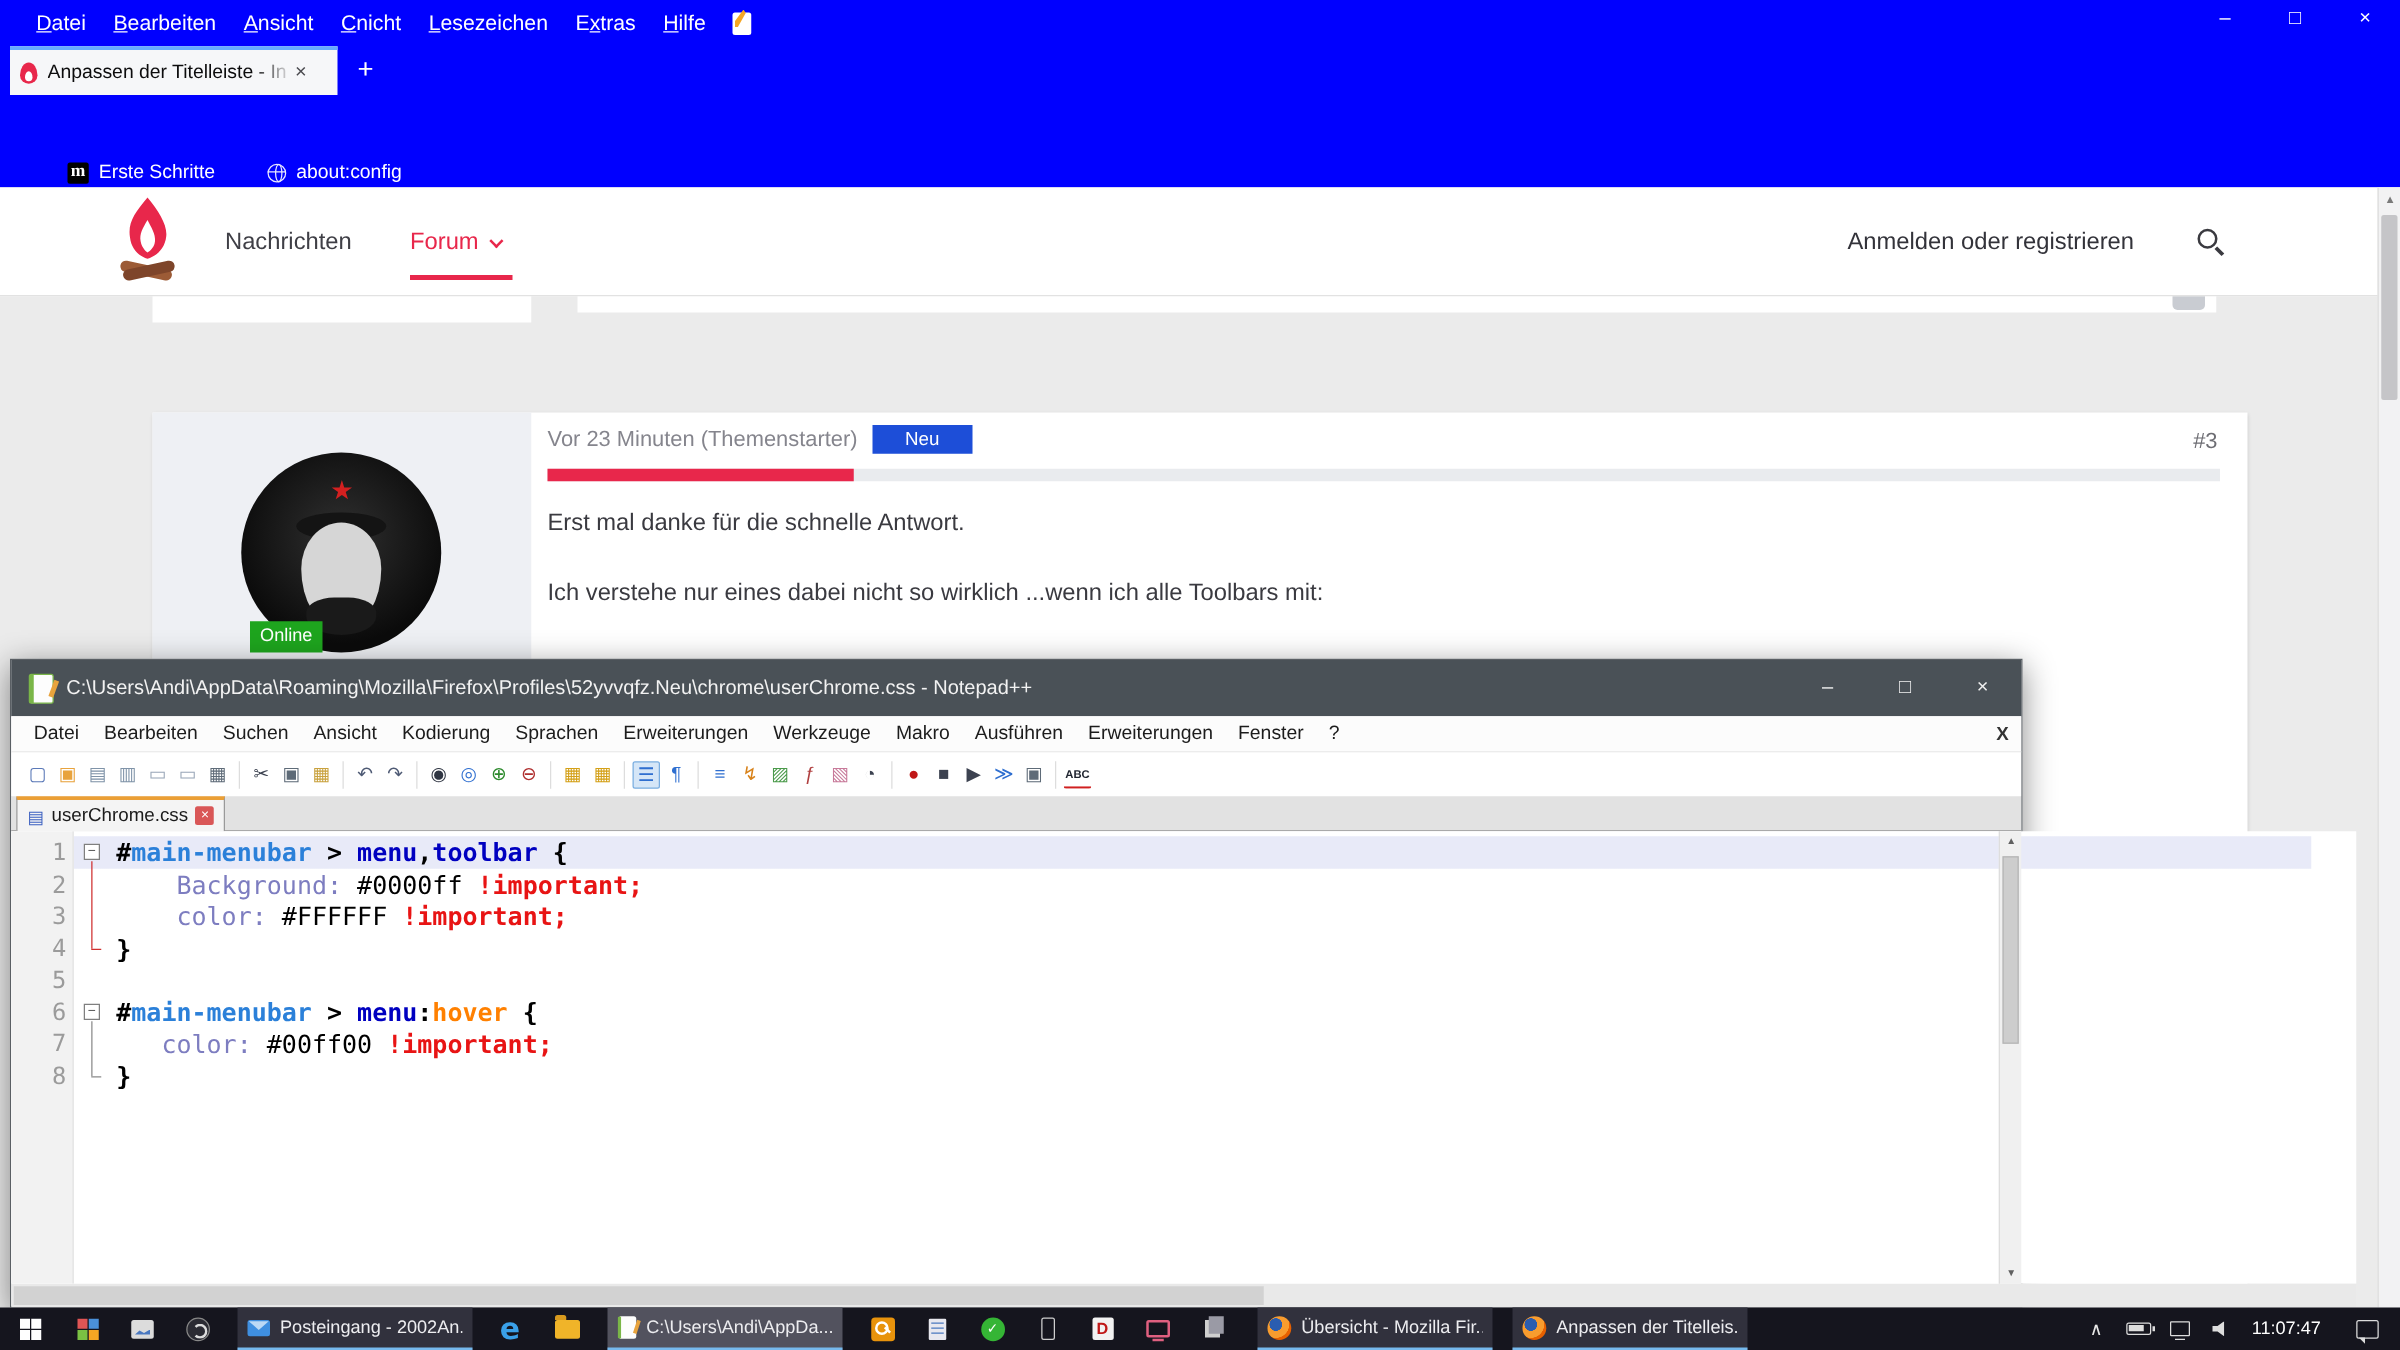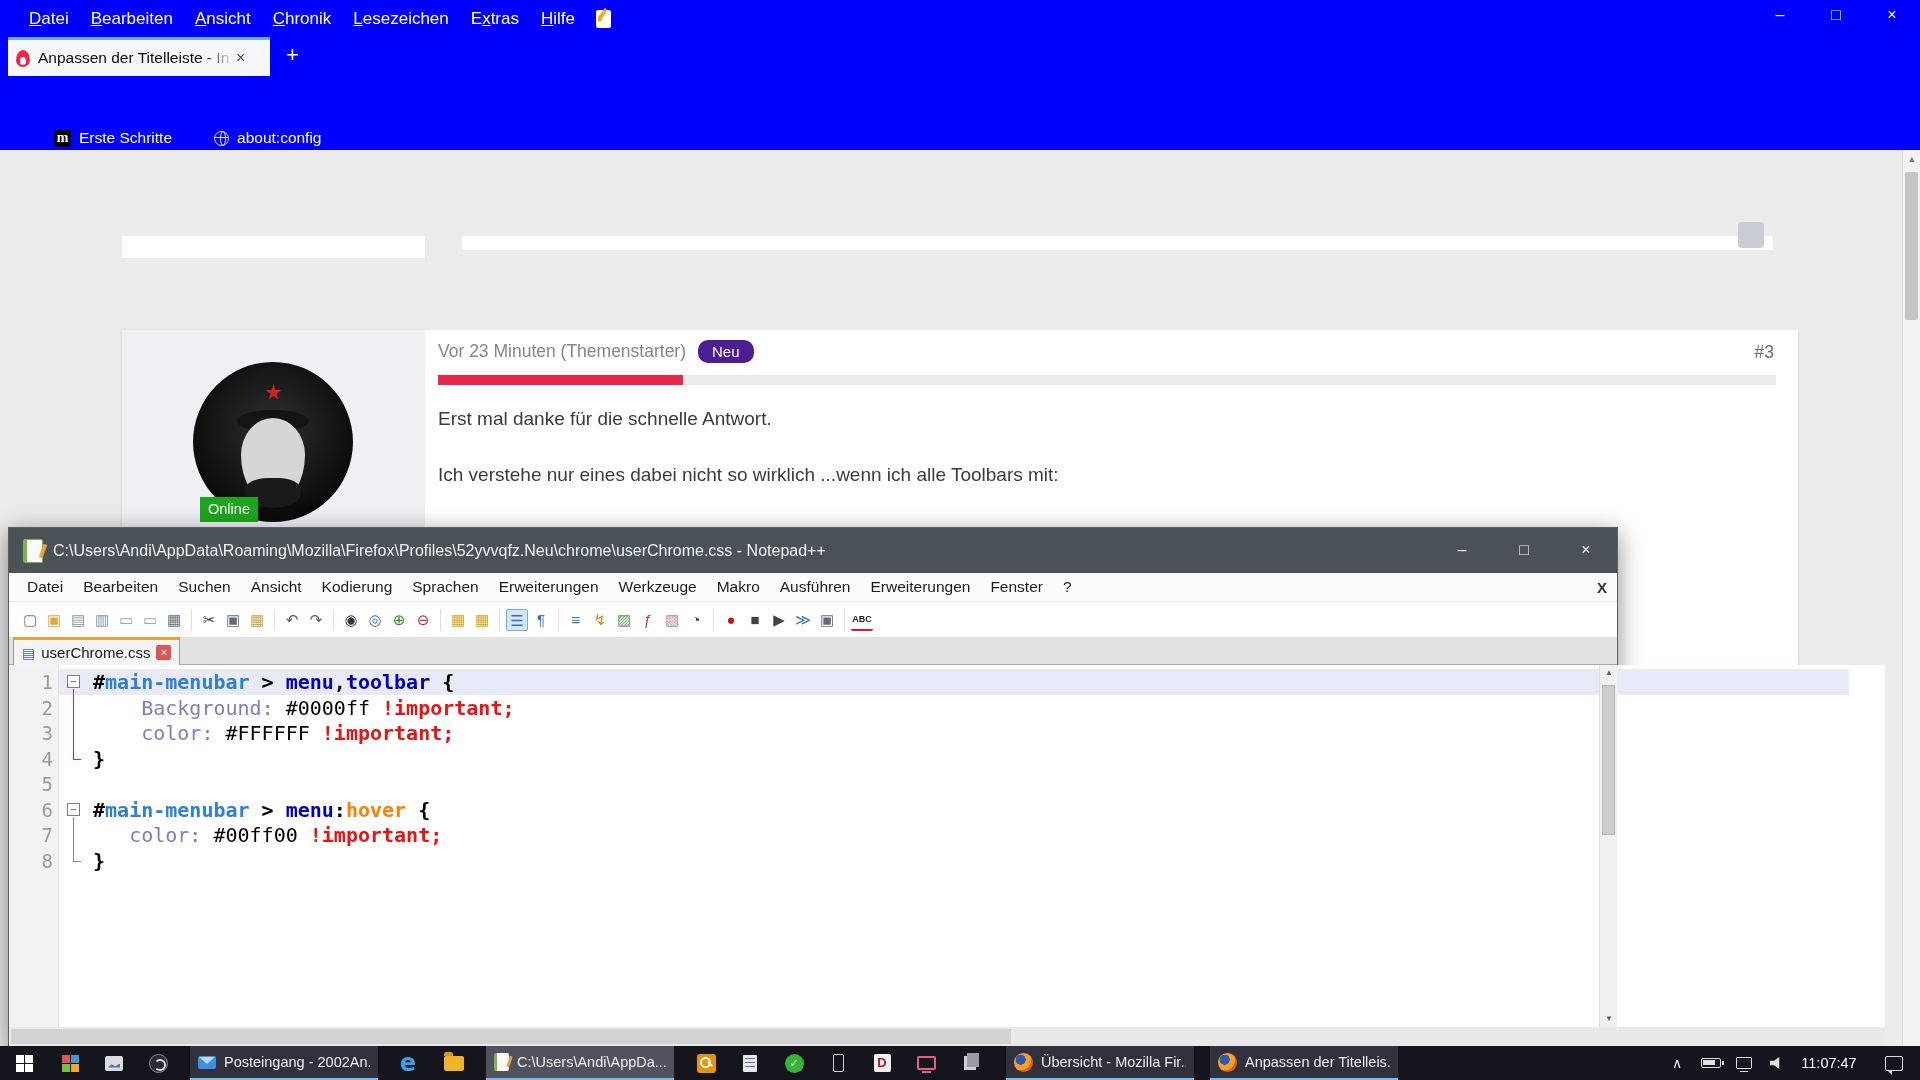--- a/index.html
+++ b/index.html
@@ -86,21 +86,21 @@
   .post-card{position:absolute;left:122px;top:180px;width:1676px;height:716px;background:#fff;box-shadow:0 1px 3px rgba(0,0,0,.12)}
   .av-cell{position:absolute;left:0;top:0;width:303px;height:716px;background:#eef0f4}
   .che{position:absolute;left:71px;top:32px;width:160px;height:160px;border-radius:50%;background:radial-gradient(circle at 50% 42%,#303030,#0b0b0b 70%);overflow:hidden}
   .che .star{position:absolute;left:72px;top:22px;width:17px;height:17px;background:#d42020;clip-path:polygon(50% 0%,61% 35%,98% 35%,68% 57%,79% 91%,50% 70%,21% 91%,32% 57%,2% 35%,39% 35%)}
   .che .face{position:absolute;left:48px;top:56px;width:64px;height:84px;background:#d6d6d6;border-radius:50% 50% 46% 46%/44% 44% 56% 56%}
   .che .brow{position:absolute;left:44px;top:48px;width:72px;height:22px;background:#141414;border-radius:50%}
   .che .beard{position:absolute;left:52px;top:116px;width:56px;height:30px;background:#1a1a1a;border-radius:40% 40% 50% 50%}
   .online-badge{position:absolute;left:78px;top:167px;min-width:58px;height:25px;background:#1ea51e;color:#fff;font-size:14.5px;text-align:center;line-height:25px;padding:0 6px}
   .post-meta{position:absolute;left:316px;top:10px;display:flex;align-items:center;gap:12px}
   .meta-text{font-size:17.5px;color:#85858d}
-  .neu-badge{background:#4c1d95;color:#fff;font-size:15px;border-radius:10px;padding:4px 14px;line-height:1}
+  .neu-badge{background:#1d4ed8;color:#fff;font-size:15px;border-radius:0;padding:4px 26px;line-height:1}
   .post-num{position:absolute;right:24px;top:12px;font-size:17.5px;color:#6d6d73}
   .redbar-track{position:absolute;left:316px;top:45px;width:1338px;height:10px;background:#e9ebee}
   .redbar-fill{width:245px;height:10px;background:#e8274b}
   .post-p{position:absolute;left:316px;font-size:19px;color:#3a3a40}
 
   .fx-scrollbar{position:absolute;left:1902px;top:150px;width:18px;height:896px;background:#f2f2f3;border-left:1px solid #dcdcdc;z-index:40}
   .fx-scroll-up{width:18px;height:18px;color:#7a7a7a;font-size:9px;text-align:center;line-height:18px}
   .fx-thumb{position:absolute;left:2px;top:22px;width:13px;height:148px;background:#c5c5c8;border-radius:2px}
 
   
@@ -194,21 +194,21 @@
 </style>
 </head>
 <body>
 
 <div id="fx-chrome">
 
   <div class="fx-menubar">
     <span class="fx-mi"><span class="p"></span><span class="k">D</span><span>atei</span></span>
     <span class="fx-mi"><span></span><span class="k">B</span><span>earbeiten</span></span>
     <span class="fx-mi"><span></span><span class="k">A</span><span>nsicht</span></span>
-    <span class="fx-mi"><span></span><span class="k">C</span><span>hronik</span></span>
+    <span class="fx-mi"><span></span><span class="k">C</span><span>nicht</span></span>
     <span class="fx-mi"><span></span><span class="k">L</span><span>esezeichen</span></span>
     <span class="fx-mi"><span>E</span><span class="k">x</span><span>tras</span></span>
     <span class="fx-mi"><span></span><span class="k">H</span><span>ilfe</span></span>
     <span class="note-icon"></span>
   </div>
   <div class="fx-winctl">
     <span>–</span>
     <span>□</span>
     <span>×</span>
   </div>
@@ -276,20 +276,33 @@
     <span>about:config</span>
   </div>
 </div>
 
 <div id="page">
 
   <div class="sliver" style="left:122px;top:86px;width:303px;height:22px"></div>
   <div class="sliver" style="left:462px;top:86px;width:1311px;height:14px"></div>
   <div class="mini-av"></div>
 
+  <div class="site-header">
+    <svg width="48" height="76" viewBox="0 0 48 76" style="position:absolute;left:94px;top:6px">
+      <path d="M24 2 C14 14 8 22 10 34 C11 43 17 49 24 51 C31 49 38 43 39 33 C40 24 33 13 24 2 Z" fill="#e8274b"></path>
+      <path d="M24 20 C20 27 17.5 31 18.5 37 C19.5 43 24 46 24 46 C24 46 29.5 43 30 37 C30.5 31 27 26 24 20 Z" fill="#fff"></path>
+      <rect x="2" y="56" width="42" height="9" rx="4.5" fill="#9c5b36" transform="rotate(12 23 60)"></rect>
+      <rect x="4" y="56" width="42" height="9" rx="4.5" fill="#7e452a" transform="rotate(-12 25 60)"></rect>
+    </svg>
+    <span class="site-nav-item" style="left:180px">Nachrichten</span>
+    <span class="site-nav-item forum-red" style="left:328px"><span>Forum</span><span class="chev"></span></span>
+    <span class="forum-underline"></span>
+    <span class="site-nav-item" style="left:1478px;color:#33333a">Anmelden oder registrieren</span>
+    <span class="hdr-mag"></span>
+  </div>
 
   <div class="post-card">
     <div class="av-cell">
       <div class="che">
         <span class="brow"></span>
           <span class="face"></span>
           <span class="beard"></span>
           <span class="star"></span>
       </div>
       <span class="online-badge">Online</span>

